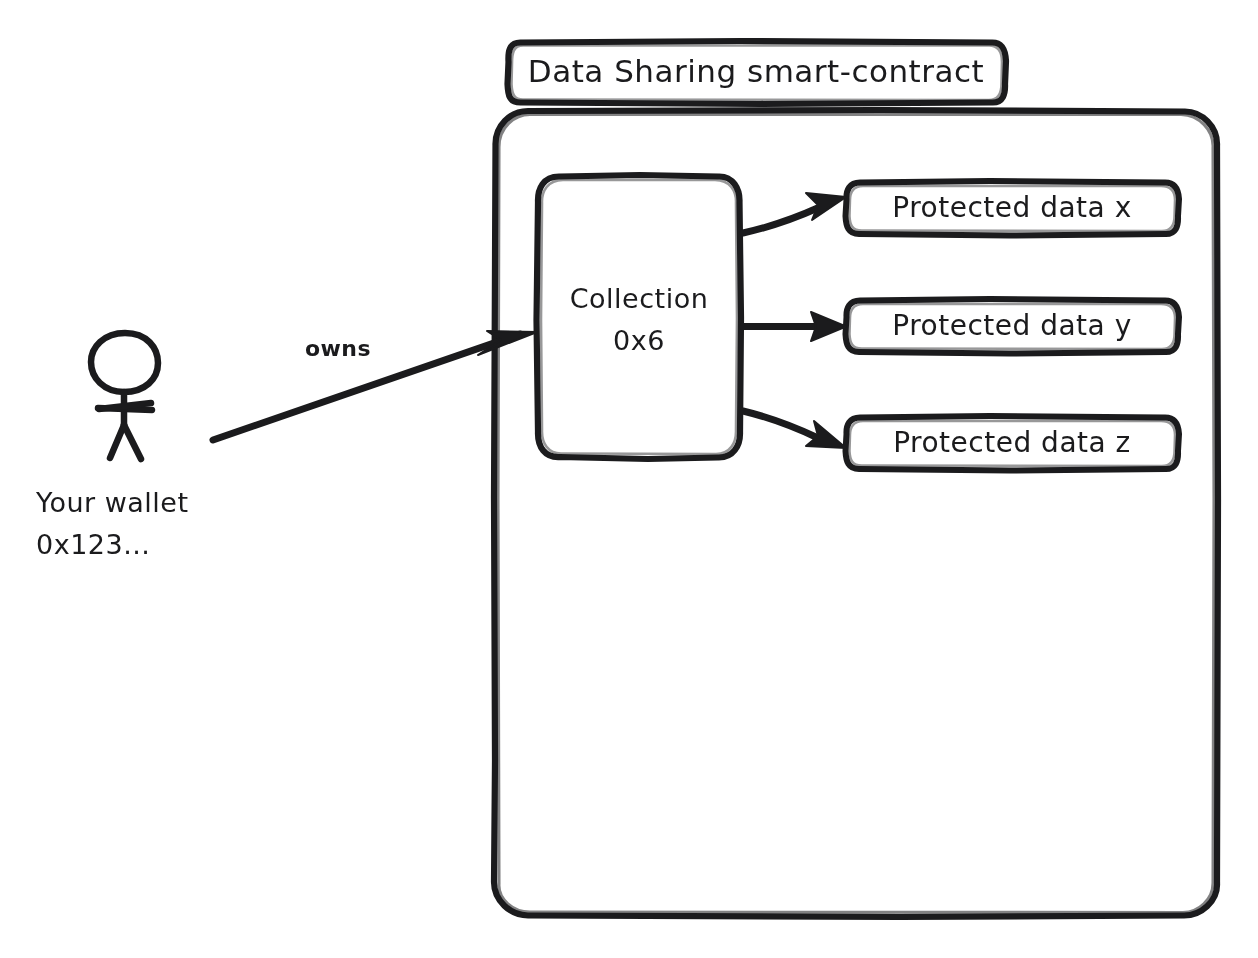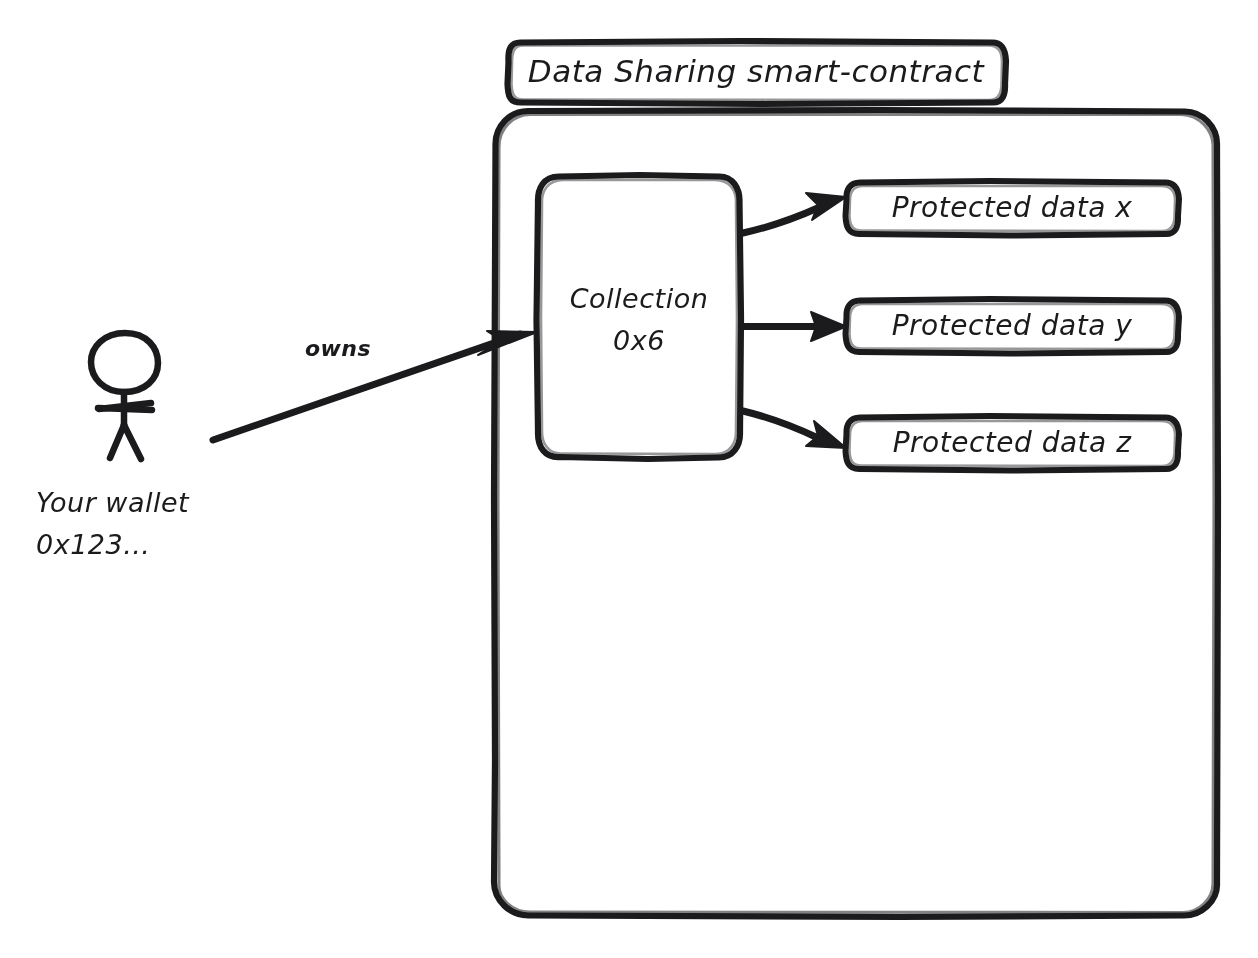--- a/index.html
+++ b/index.html
@@ -12,21 +12,20 @@
     width: 1258px;
     height: 958px;
     font-family: "DejaVu Sans", sans-serif;
     overflow: hidden;
   }
   #diagram-root {
     position: relative;
     width: 1258px;
     height: 833px;
     background: #ffffff;
-    font-style: italic;
   }
   svg.canvas {
     position: absolute;
     top: 0;
     left: 0;
     width: 1258px;
     height: 958px;
   }
   .stroke {
     fill: none;

